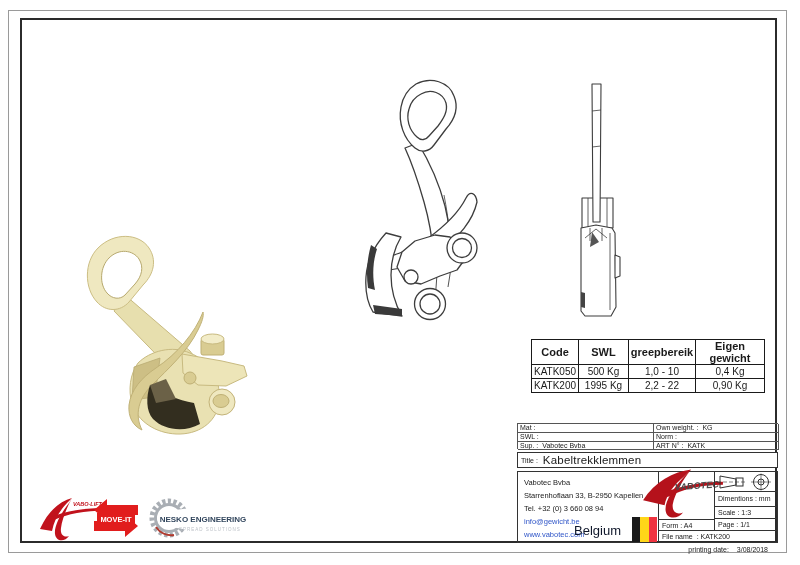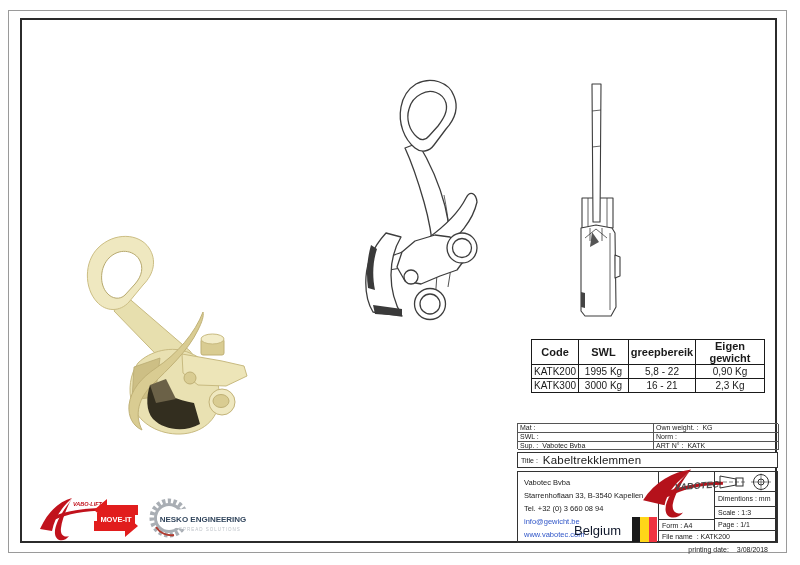--- a/index.html
+++ b/index.html
@@ -134,30 +134,30 @@
     <thead>
       <tr>
         <th>Code</th>
         <th>SWL</th>
         <th>greepbereik</th>
         <th>Eigen gewicht</th>
       </tr>
     </thead>
     <tbody>
       <tr>
+        <td>KATK050</td>
+        <td>500 Kg</td>
+        <td>1,0 - 10</td>
+        <td>0,4 Kg</td>
+      </tr>
+      <tr>
         <td>KATK200</td>
         <td>1995 Kg</td>
-        <td>5,8 - 22</td>
+        <td>2,2 - 22</td>
         <td>0,90 Kg</td>
-      </tr>
-      <tr>
-        <td>KATK300</td>
-        <td>3000 Kg</td>
-        <td>16 - 21</td>
-        <td>2,3 Kg</td>
       </tr>
     </tbody>
   </table>
 
   <div class="info-grid">
     <div class="info-cell"><span>Mat :</span></div>
     <div class="info-cell"><span>SWL :</span></div>
     <div class="info-cell"><span>Sup. :</span><span class="val">Vabotec Bvba</span></div>
     <div class="info-cell"><span>Own weight. :</span><span class="val">KG</span></div>
     <div class="info-cell"><span>Norm :</span></div>
@@ -165,21 +165,21 @@
   </div>
 
   <div class="title-row">
     <span class="lbl">Title :</span>
     <span class="val">Kabeltrekklemmen</span>
   </div>
 
   <div class="bottom-block">
     <div class="address-cell">
       <div class="addr-line">Vabotec Bvba</div>
-      <div class="addr-line">Starrenhoflaan 33, B-3540 Kapellen</div>
+      <div class="addr-line">Starrenhoflaan 33, B-2950 Kapellen</div>
       <div class="addr-line">Tel. +32 (0) 3 660 08 94</div>
       <div class="addr-line addr-link">info@gewicht.be</div>
       <div class="addr-line addr-link">www.vabotec.com</div>
     </div>
     <div class="belgium-label">Belgium</div>
     <div class="flag">
       <div class="stripe-b"></div>
       <div class="stripe-y"></div>
       <div class="stripe-r"></div>
     </div>

